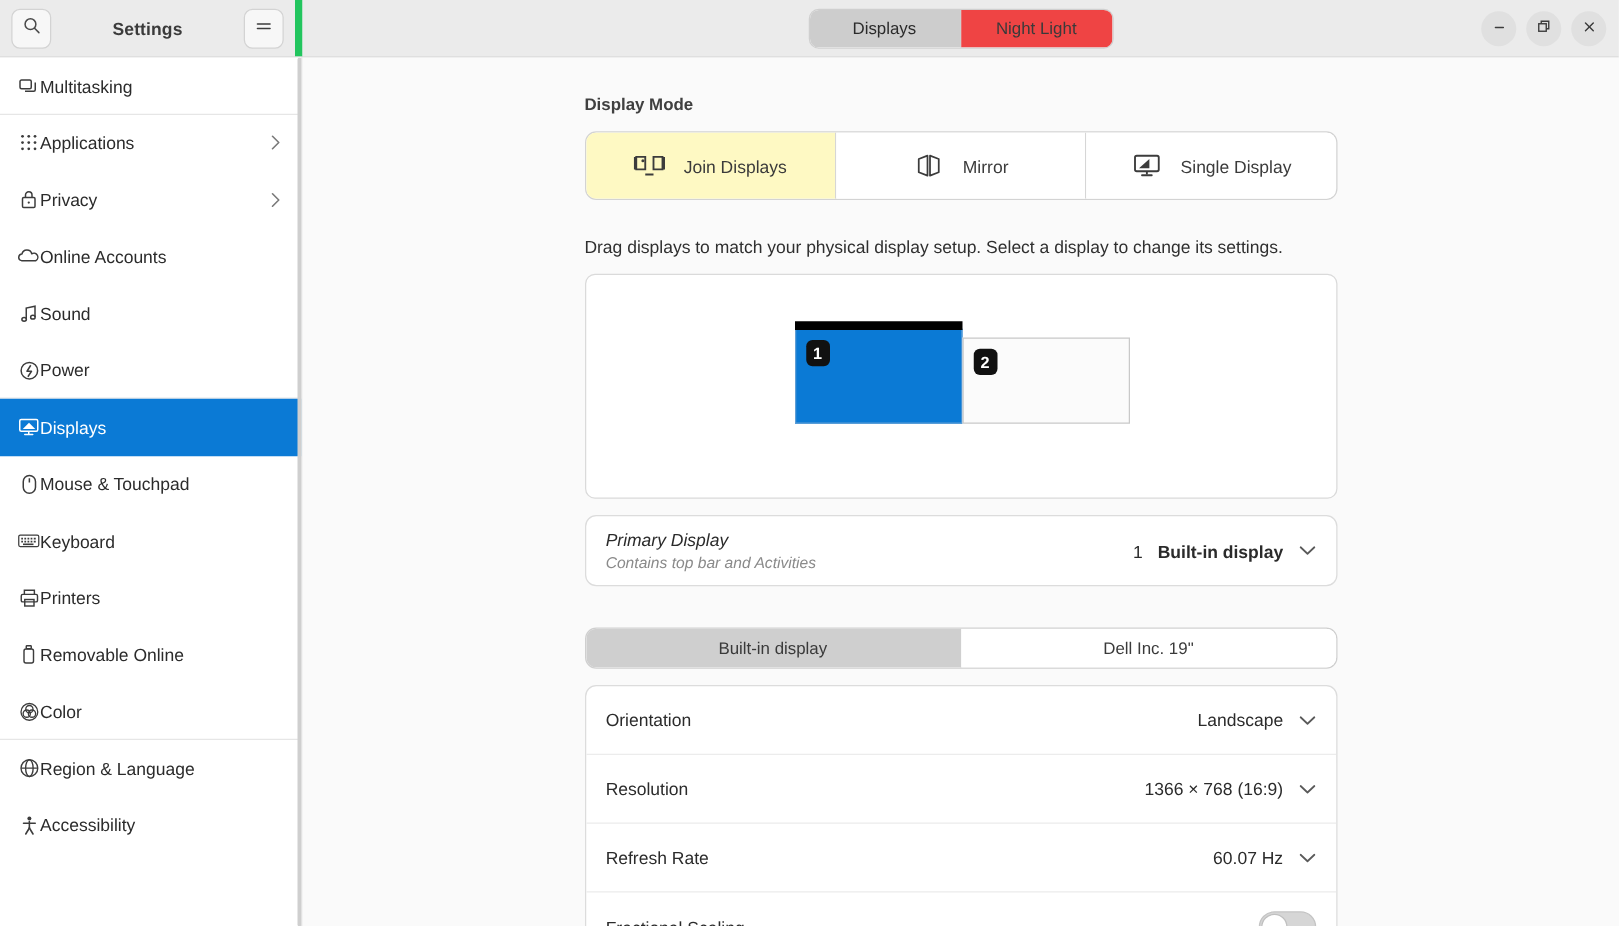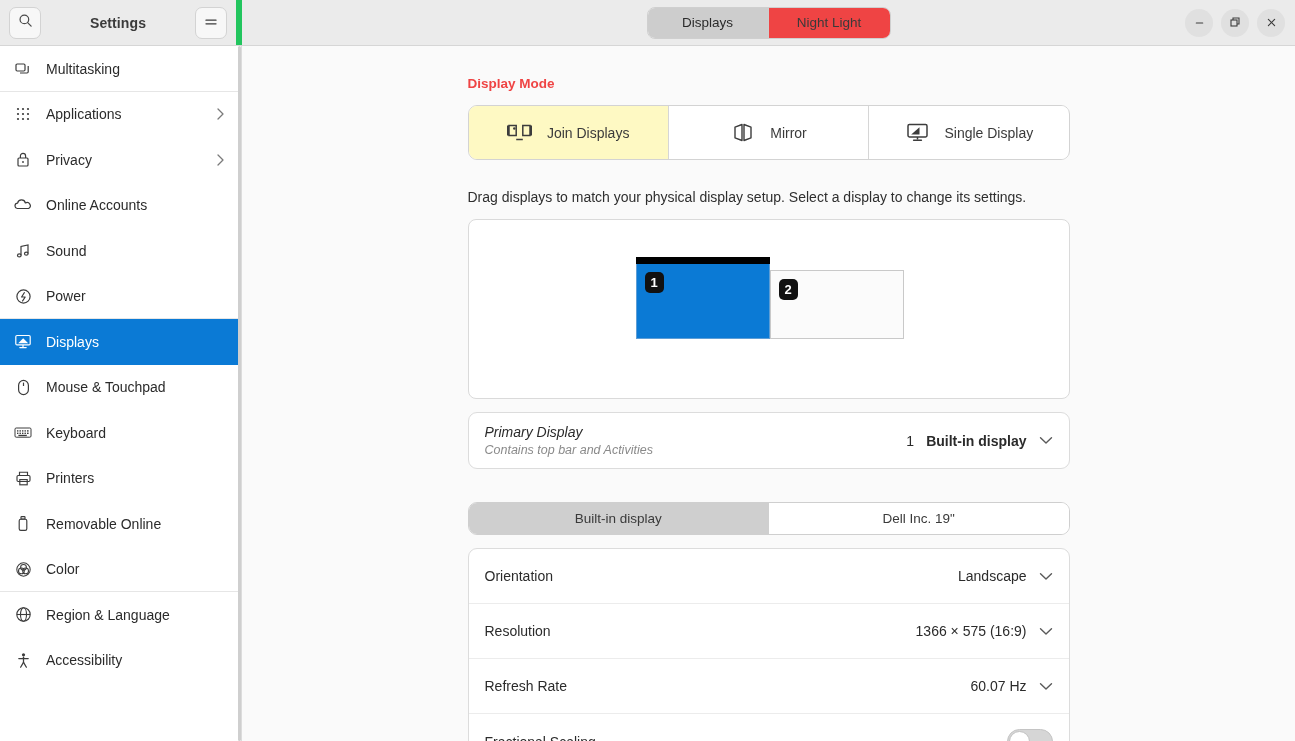--- a/index.html
+++ b/index.html
@@ -99,21 +99,20 @@
     background: #fff;
     border-right: 1px solid #dcdcdc;
     position: relative;
     overflow: hidden;
   }
   .sb-list { display: flex; flex-direction: column; }
   .sb-item {
     height: 45.5px;
     display: flex; align-items: center;
     padding: 0 16px 0 14px;
-    gap: 14px;
     cursor: pointer;
     color: #2b2b2b;
     position: relative;
   }
   .sb-item.selected { background: #0b7ad5; color: #fff; }
   .sb-item.sep-after::after {
     content: ""; position: absolute; left: 0; right: 0; bottom: 0;
     height: 1px; background: #e6e6e6;
   }
   .sb-icon { width: 18px; height: 18px; display:flex; align-items:center; justify-content:center; flex: 0 0 18px; }
@@ -138,21 +137,21 @@
   }
   .main-inner {
     width: 602px;
     margin: 0 auto;
     padding-top: 30px;
     padding-left: 0;
   }
   .section-title {
     font-size: 13.5px;
     font-weight: bold;
-    color: #ef4444;
+    color: #404040;
     margin-bottom: 14px;
   }
 
   .mode-row {
     display: flex;
     border: 1px solid #d3d3d3;
     border-radius: 9px;
     overflow: hidden;
     background: #fff;
     height: 55px;
@@ -623,21 +622,21 @@
                 <svg width="14" height="9" viewBox="0 0 14 9" fill="none" stroke="#5a5a5a" stroke-width="1.4" stroke-linecap="round" stroke-linejoin="round">
                     <polyline points="1.5,1.8 7,7 12.5,1.8"></polyline>
                   </svg>
               </span>
             </div>
           </div>
 
           <div class="row">
             <span class="row-title">Resolution</span>
             <div class="row-right">
-              <span class="val">1366 × 575 (16:9)</span>
+              <span class="val">1366 × 768 (16:9)</span>
               <span class="chev">
                 <svg width="14" height="9" viewBox="0 0 14 9" fill="none" stroke="#5a5a5a" stroke-width="1.4" stroke-linecap="round" stroke-linejoin="round">
                     <polyline points="1.5,1.8 7,7 12.5,1.8"></polyline>
                   </svg>
               </span>
             </div>
           </div>
 
           <div class="row">
             <span class="row-title">Refresh Rate</span>

